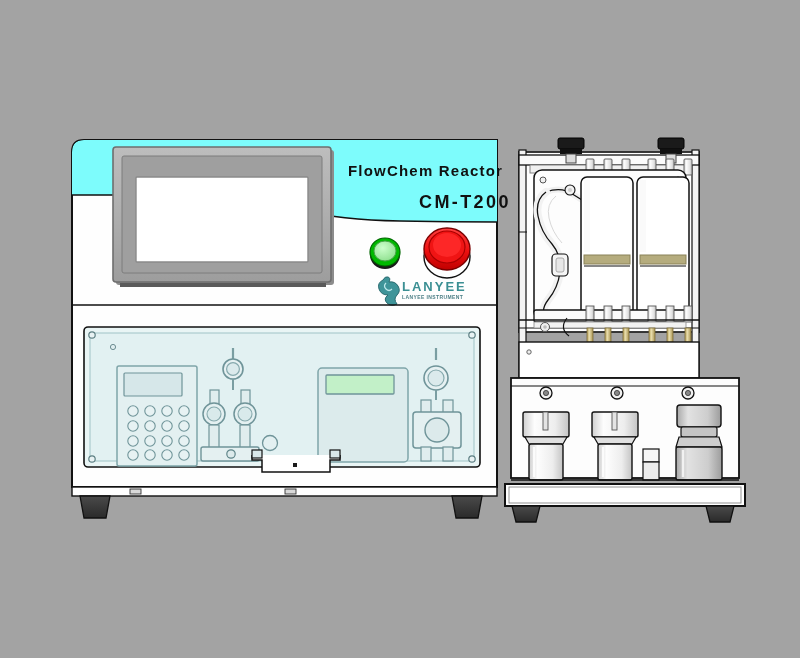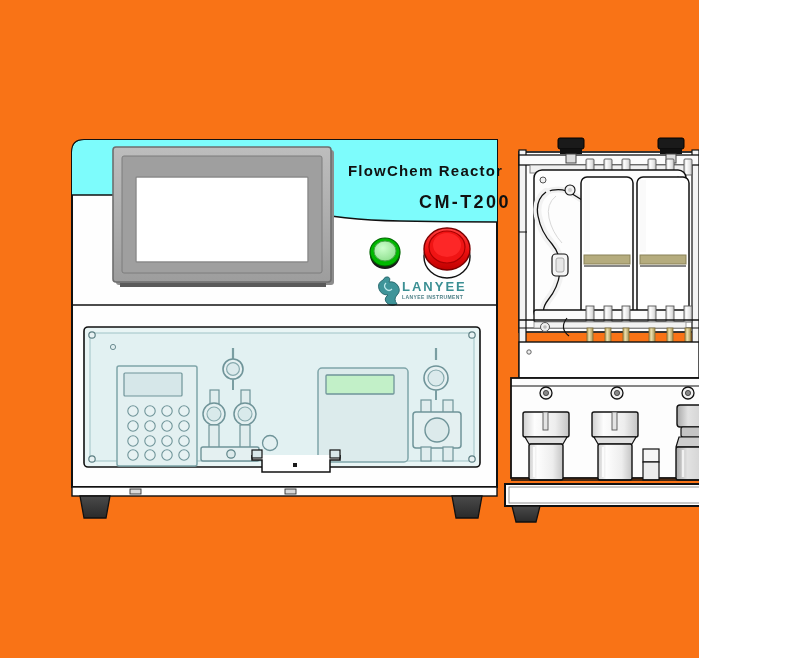--- a/index.html
+++ b/index.html
@@ -5,23 +5,23 @@
   html, body {
     margin: 0;
     padding: 0;
     background: #ffffff;
   }
   body {
     font-family: "Liberation Sans", sans-serif;
   }
   #stage {
     position: relative;
-    width: 699px;
+    width: 800px;
     height: 658px;
-    background: #f97316;
+    background: #a3a3a3;
     overflow: hidden;
   }
   #stage svg {
     display: block;
   }
   .brand-text {
     font-family: "Liberation Sans", sans-serif;
     font-weight: bold;
     letter-spacing: 1.2px;
     fill: #111111;

